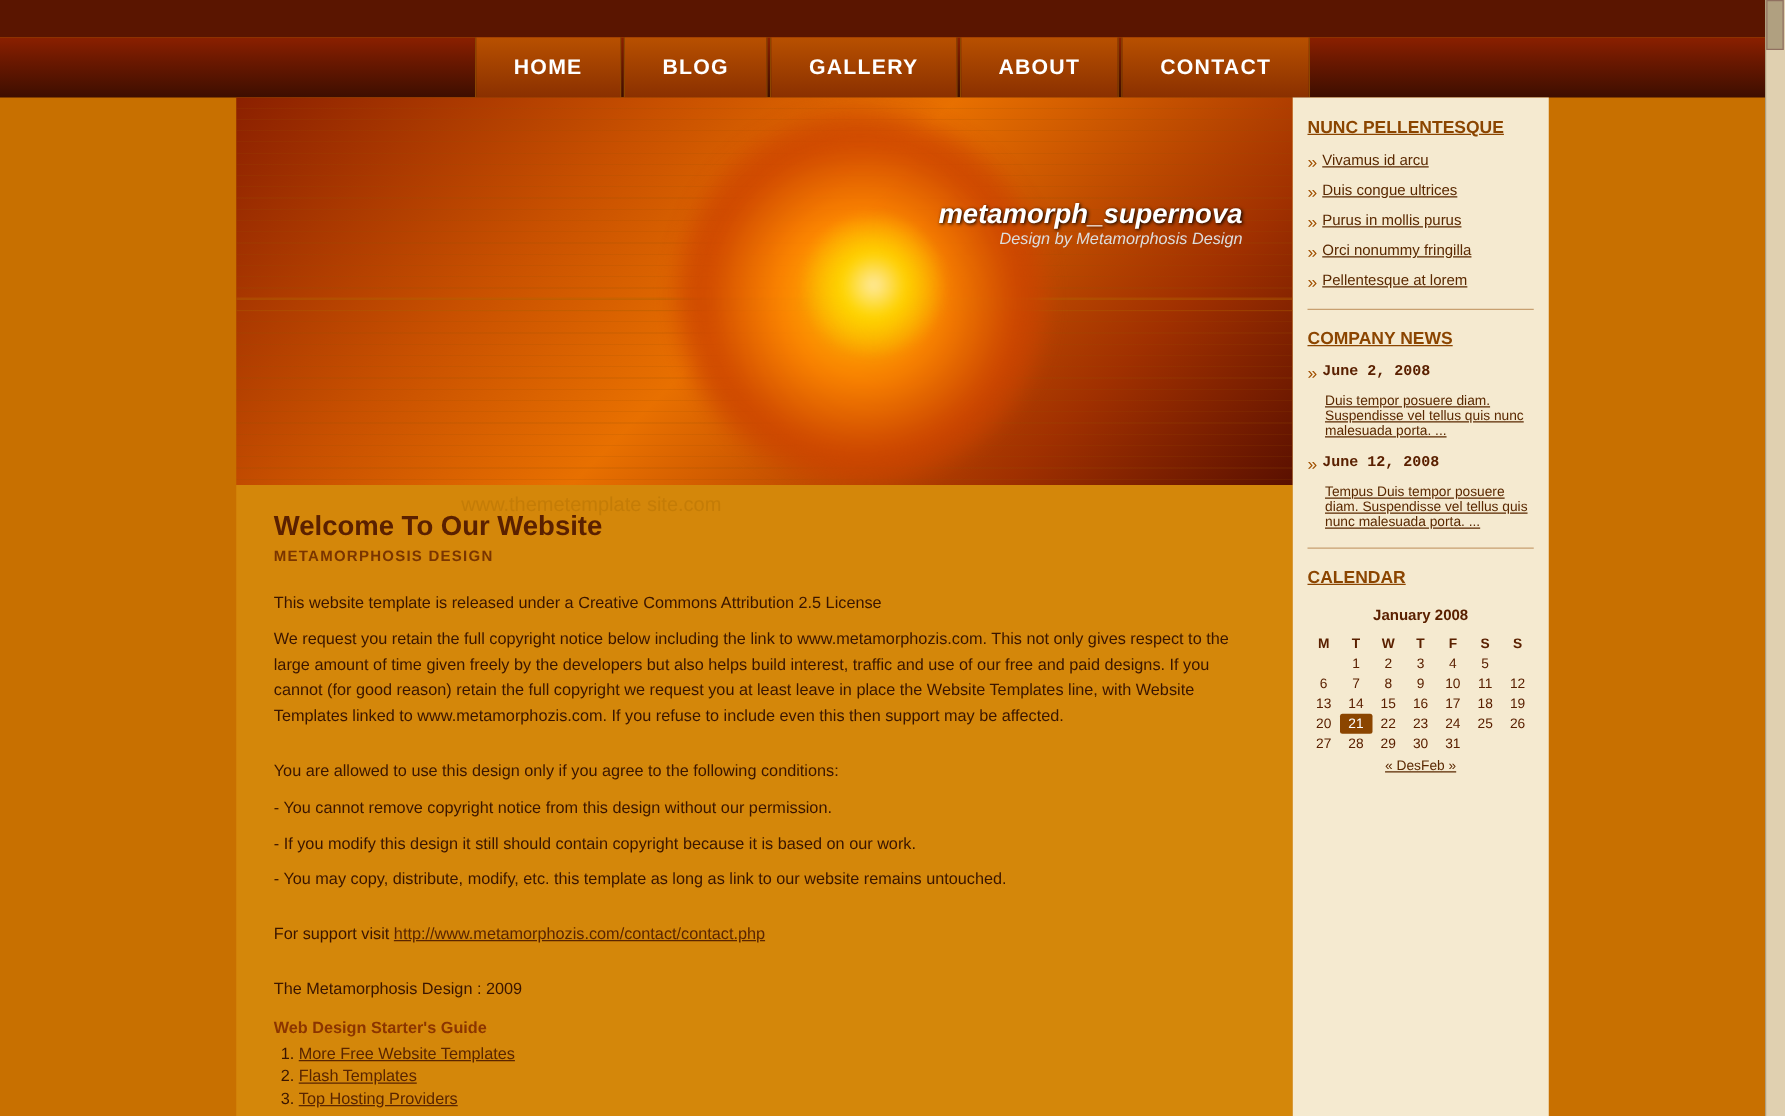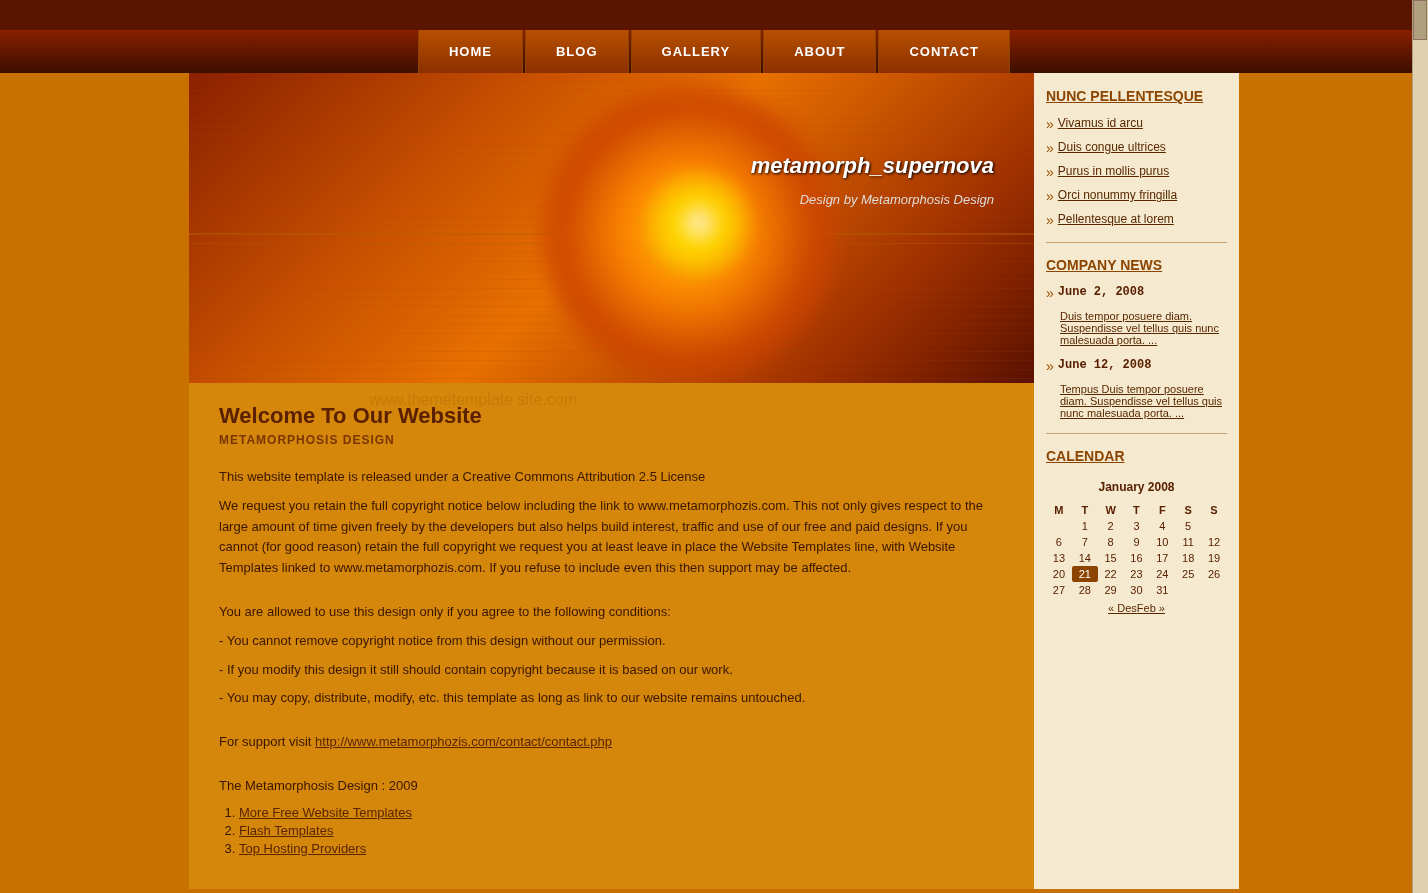--- a/index.html
+++ b/index.html
@@ -31,21 +31,21 @@
     .nav-bar {
       display: flex;
       align-items: center;
       justify-content: center;
     }
 
     .nav-item {
       display: inline-block;
       padding: 14px 30px;
       color: #fff;
-      font-size: 13px;
+      font-size: 17px;
       font-weight: bold;
       letter-spacing: 1px;
       text-transform: uppercase;
       border-right: 1px solid #8b4500;
       border-left: 1px solid #8b4500;
       cursor: pointer;
       text-decoration: none;
       background: linear-gradient(180deg, #b85000 0%, #8a3000 100%);
       margin: 0 1px;
     }
@@ -86,21 +86,21 @@
       color: #fff;
       font-style: italic;
       font-size: 22px;
       font-weight: bold;
       text-shadow: 1px 1px 3px #000;
     }
 
     .banner-subtext {
       position: absolute;
       right: 40px;
-      top: 119px;
+      top: 105px;
       color: #ddd;
       font-size: 13px;
       font-style: italic;
     }
 
     .banner-streaks {
       position: absolute;
       width: 100%;
       height: 100%;
       background: repeating-linear-gradient(
@@ -367,20 +367,21 @@
         <br>
         <div class="post-body">
           <span>For support visit </span>
           <a href="#" style="color:#5a2500;">http://www.metamorphozis.com/contact/contact.php</a>
         </div>
         <br>
         <div class="post-body">The Metamorphosis Design : 2009</div>
       </div>
 
       <div>
+        <div class="post-section-title">Web Design Starter's Guide</div>
         <ol class="post-list">
           <li><a href="#">More Free Website Templates</a></li>
           <li><a href="#">Flash Templates</a></li>
           <li><a href="#">Top Hosting Providers</a></li>
 
         </ol>
 
       </div>
 
     </div>

